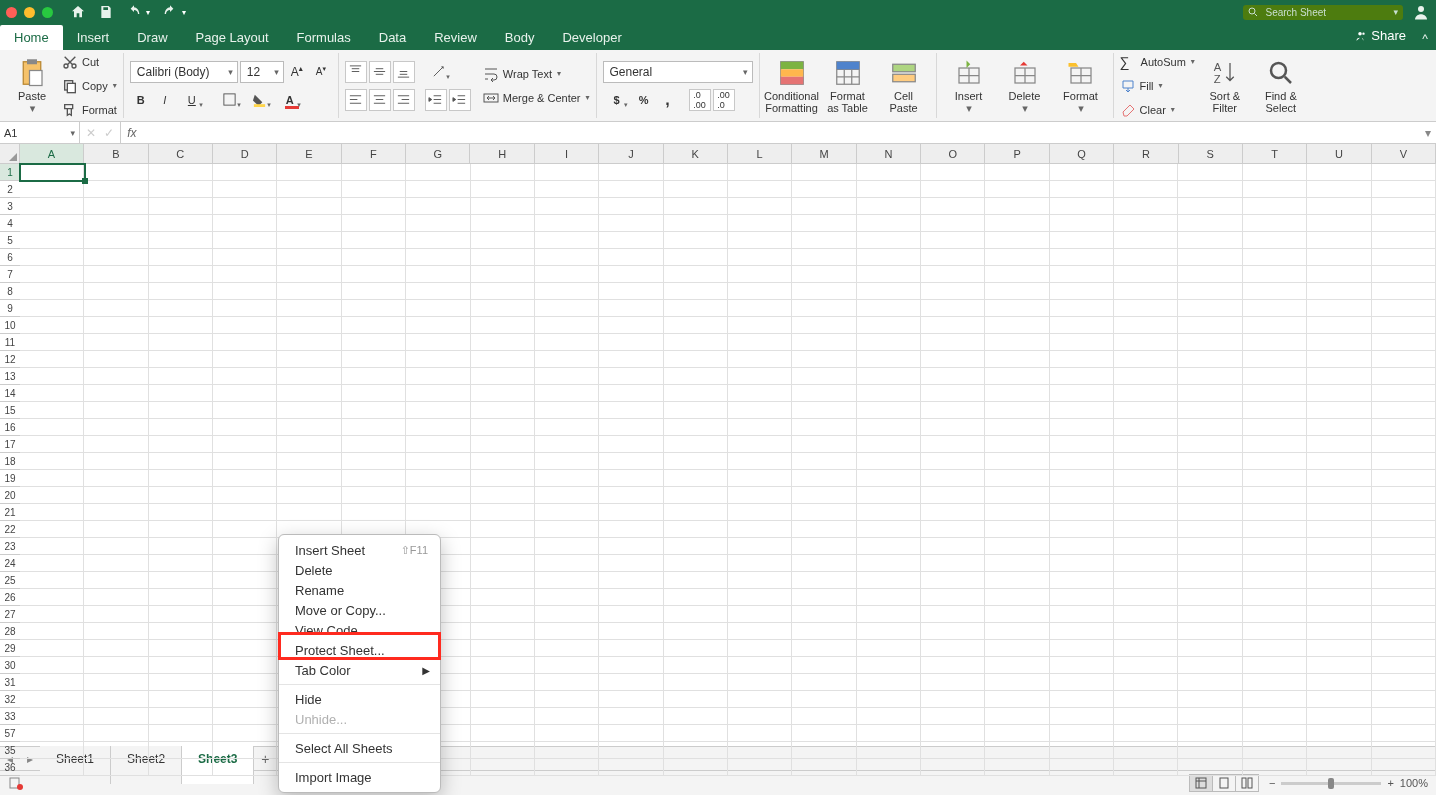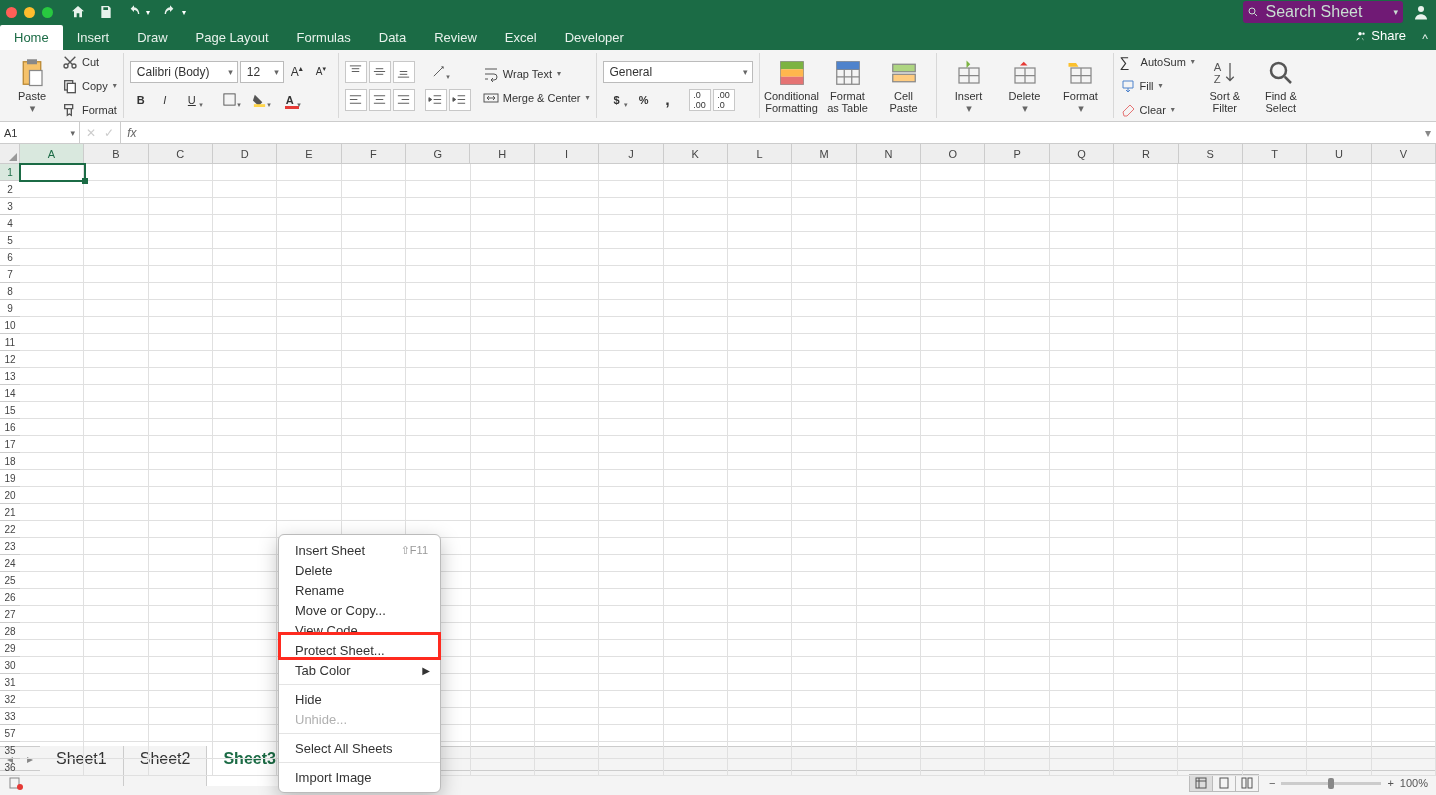--- a/index.html
+++ b/index.html
@@ -6,21 +6,21 @@
 body { width:1436px; height:795px; background:#fff; overflow:hidden; position:relative; font-size:12px; color:#333; }
 
 
 .titlebar { height:24px; background:#1b6b45; display:flex; align-items:center; padding:0 6px; color:#fff; position:relative; }
 .win-btn { width:11px; height:11px; border-radius:50%; margin-right:7px; }
 .win-btn.close{background:#ff5f57;} .win-btn.min{background:#ffbd2e;} .win-btn.max{background:#28c940;}
 .tb-icons { display:flex; align-items:center; gap:12px; margin-left:10px; }
 .tb-icon { width:16px; height:16px; fill:#e8f2ec; }
 .title-text { position:absolute; left:50%; transform:translateX(-50%); font-size:12px; display:flex; align-items:center; gap:6px; color:#fff; }
 .search-wrap { margin-left:auto; display:flex; align-items:center; gap:6px; }
-.search-wrap input { background:#701a75; border:none; border-radius:3px; padding:2px 6px 2px 22px; width:160px; color:#fff; font-size:16px; }
+.search-wrap input { background:#4d7c0f; border:none; border-radius:3px; padding:2px 6px 2px 22px; width:160px; color:#fff; font-size:10px; }
 .search-wrap input::placeholder{color:#c9dfd2;}
 .search-wrap .mag { position:absolute; margin-left:4px; width:12px; height:12px; fill:#c9dfd2; }
 .search-dd { color:#c9dfd2; font-size:9px; margin-left:-16px; }
 .user-ico { width:18px; height:18px; fill:#e8f2ec; margin-left:8px; }
 
 
 .tabrow { height:26px; background:#1b6b45; display:flex; align-items:flex-end; color:#e8f2ec; position:relative; }
 .tab { padding:5px 14px; font-size:13px; cursor:default; }
 .tab.active { background:#fff; color:#1b6b45; border-radius:2px 2px 0 0; font-weight:500;}
 .share-btn { position:absolute; right:30px; top:4px; color:#fff; font-size:13px; display:flex; align-items:center; gap:4px;}
@@ -67,21 +67,21 @@
 .grid-body .cell-row { height:17px; border-bottom:1px solid #e0e0e0; display:flex; }
 .grid-body .cell { border-right:1px solid #e0e0e0; height:17px; }
 .rows-col { position:absolute; left:0; top:20px; width:20px; }
 .sel-cell { position:absolute; left:20px; top:20px; width:65px; height:17px; outline:2px solid #1b6b45; outline-offset:-1px; pointer-events:none;}
 .sel-cell:after{content:"";position:absolute;right:-3px;bottom:-3px;width:6px;height:6px;background:#1b6b45;}
 .ch.sel,.rh.sel{background:#d9e8de;color:#1b6b45;}
 
 
 .sheetbar { height:24px; border-top:1px solid #ccc; background:#f4f4f4; display:flex; align-items:center; }
 .nav-arr { width:20px; text-align:center; color:#888; }
-.sheet-tab { padding:18px 16px; border-right:1px solid #ccc; font-size:16px; background:#f4f4f4; }
+.sheet-tab { padding:18px 16px; border-right:1px solid #ccc; font-size:12px; background:#f4f4f4; }
 .sheet-tab.active { background:#fff; color:#1b6b45; font-weight:600; border-top:2px solid #fff; margin-top:-1px;}
 .add-sheet{width:22px;text-align:center;color:#666;font-size:14px;}
 
 
 .statusbar { height:25px; background:#f4f4f4; border-top:1px solid #ccc; display:flex; align-items:center; padding:0 8px; }
 .statusbar .spacer{flex:1;}
 .view-btns { display:flex; gap:0; margin-right:10px;}
 .view-btns .vb{width:24px;height:18px;border:1px solid #bbb;display:flex;align-items:center;justify-content:center;margin-left:-1px;}
 .view-btns .vb.active{background:#ddd;}
 .view-btns svg{width:12px;height:12px;fill:#555;}
@@ -137,21 +137,21 @@
 </div>
 
 <div class="tabrow">
   <div class="tab active">Home</div>
   <div class="tab">Insert</div>
   <div class="tab">Draw</div>
   <div class="tab">Page Layout</div>
   <div class="tab">Formulas</div>
   <div class="tab">Data</div>
   <div class="tab">Review</div>
-  <div class="tab">Excel</div>
+  <div class="tab">Body</div>
   <div class="tab">Developer</div>
   <div class="share-btn">
     <svg width="14" height="14" viewBox="0 0 24 24" fill="#fff">
         <circle cx="12" cy="8" r="3"></circle>
         <path d="M6 20c0-3 2-5 6-5M18 20c0-2-1-4-3-5M18 10a2 2 0 100-4 2 2 0 000 4z"></path>
       </svg>
     <span>Share</span>
   </div>
   <span class="collapse-arrow">^</span>
 </div>

